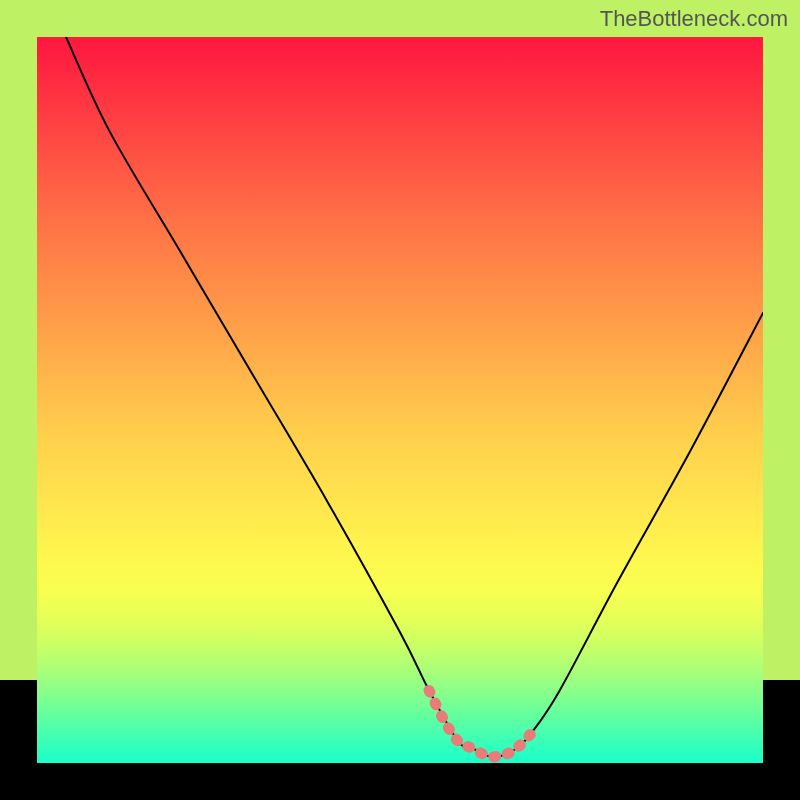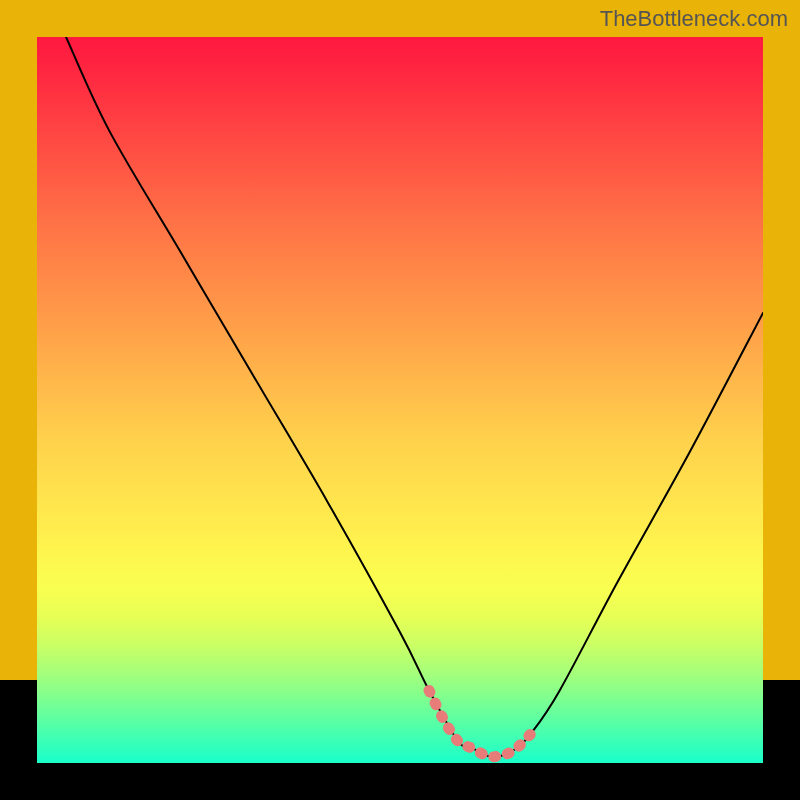--- a/index.html
+++ b/index.html
@@ -1,21 +1,21 @@
 <!DOCTYPE html>
 <html><head>
 <meta charset="utf-8">
 <style>
   * { margin: 0; padding: 0; box-sizing: border-box; }
   html, body { width: 800px; height: 800px; overflow: hidden; background: #000; }
   .container {
     width: 800px;
     height: 680px;
     position: relative;
-    background: #eab308;
+    background: #bef264;
     padding-left: 37px;
   }
   .watermark {
     position: absolute;
     top: 6px;
     right: 12px;
     color: #555;
     font-family: Arial, Helvetica, sans-serif;
     font-size: 22px;
     font-weight: 500;

